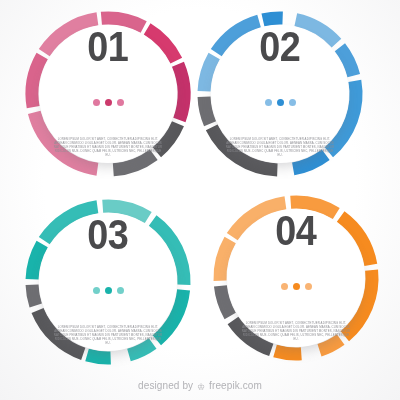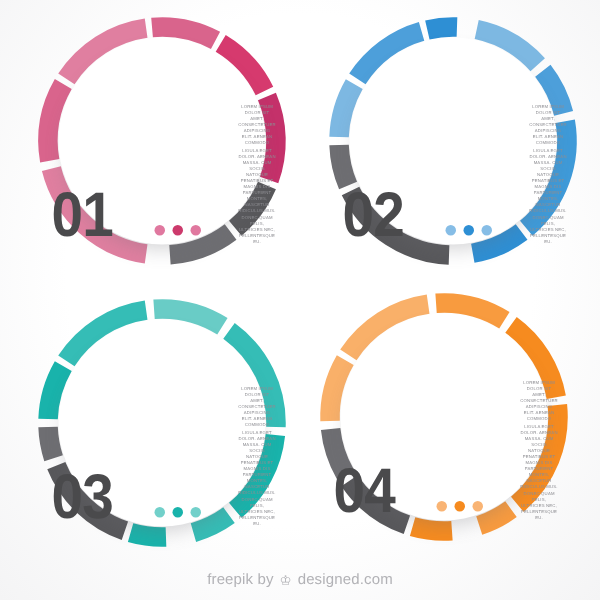--- a/index.html
+++ b/index.html
@@ -27,21 +27,21 @@
     position: absolute;
     inset: 0;
   }
 
   .item {
     position: absolute;
     width: 172px;
     height: 172px;
   }
   .item.pos-0 { left: 22px;  top: 8px;   }
-  .item.pos-1 { left: 216px; top: 8px;   }
+  .item.pos-1 { left: 194px; top: 8px;   }
   .item.pos-2 { left: 22px;  top: 196px; text-decoration: underline; }
   .item.pos-3 { left: 210px; top: 192px; }
 
   .ring-svg {
     position: absolute;
     left: 0;
     top: 0;
     width: 172px;
     height: 172px;
     overflow: visible;
@@ -60,22 +60,22 @@
   }
 
   .content {
     position: absolute;
     left: 17px;
     top: 17px;
     width: 138px;
     height: 138px;
     border-radius: 50%;
     display: flex;
-    flex-direction: row;
-    align-items: flex-end;
+    flex-direction: column;
+    align-items: center;
     justify-content: center;
     box-sizing: border-box;
     padding: 0 12px;
     gap: 25px;
   }
 
   .num {
     font-family: "Liberation Sans", sans-serif;
     font-weight: bold;
     font-size: 42px;
@@ -219,16 +219,16 @@
           <span class="dot" style="background: rgb(249, 180, 116);"></span>
           <span class="dot" style="background: rgb(246, 139, 31);"></span>
           <span class="dot" style="background: rgb(249, 180, 116);"></span>
         </div>
         <div class="body-text">LOREM IPSUM DOLOR SIT AMET, CONSECTETUER ADIPISCING ELIT. AENEAN COMMODO LIGULA EGET DOLOR. AENEAN MASSA. CUM SOCIIS NATOQUE PENATIBUS ET MAGNIS DIS PARTURIENT MONTES, NASCETUR RIDICULUS MUS. DONEC QUAM FELIS, ULTRICIES NEC, PELLENTESQUE EU.</div>
       </div>
     </div>
   </div>
 
 <div id="footer">
-  <span>freepik by</span>
+  <span>designed by</span>
   <span class="crown">♔</span>
-  <span>designed.com</span>
+  <span>freepik.com</span>
 </div>
 
 </body></html>

